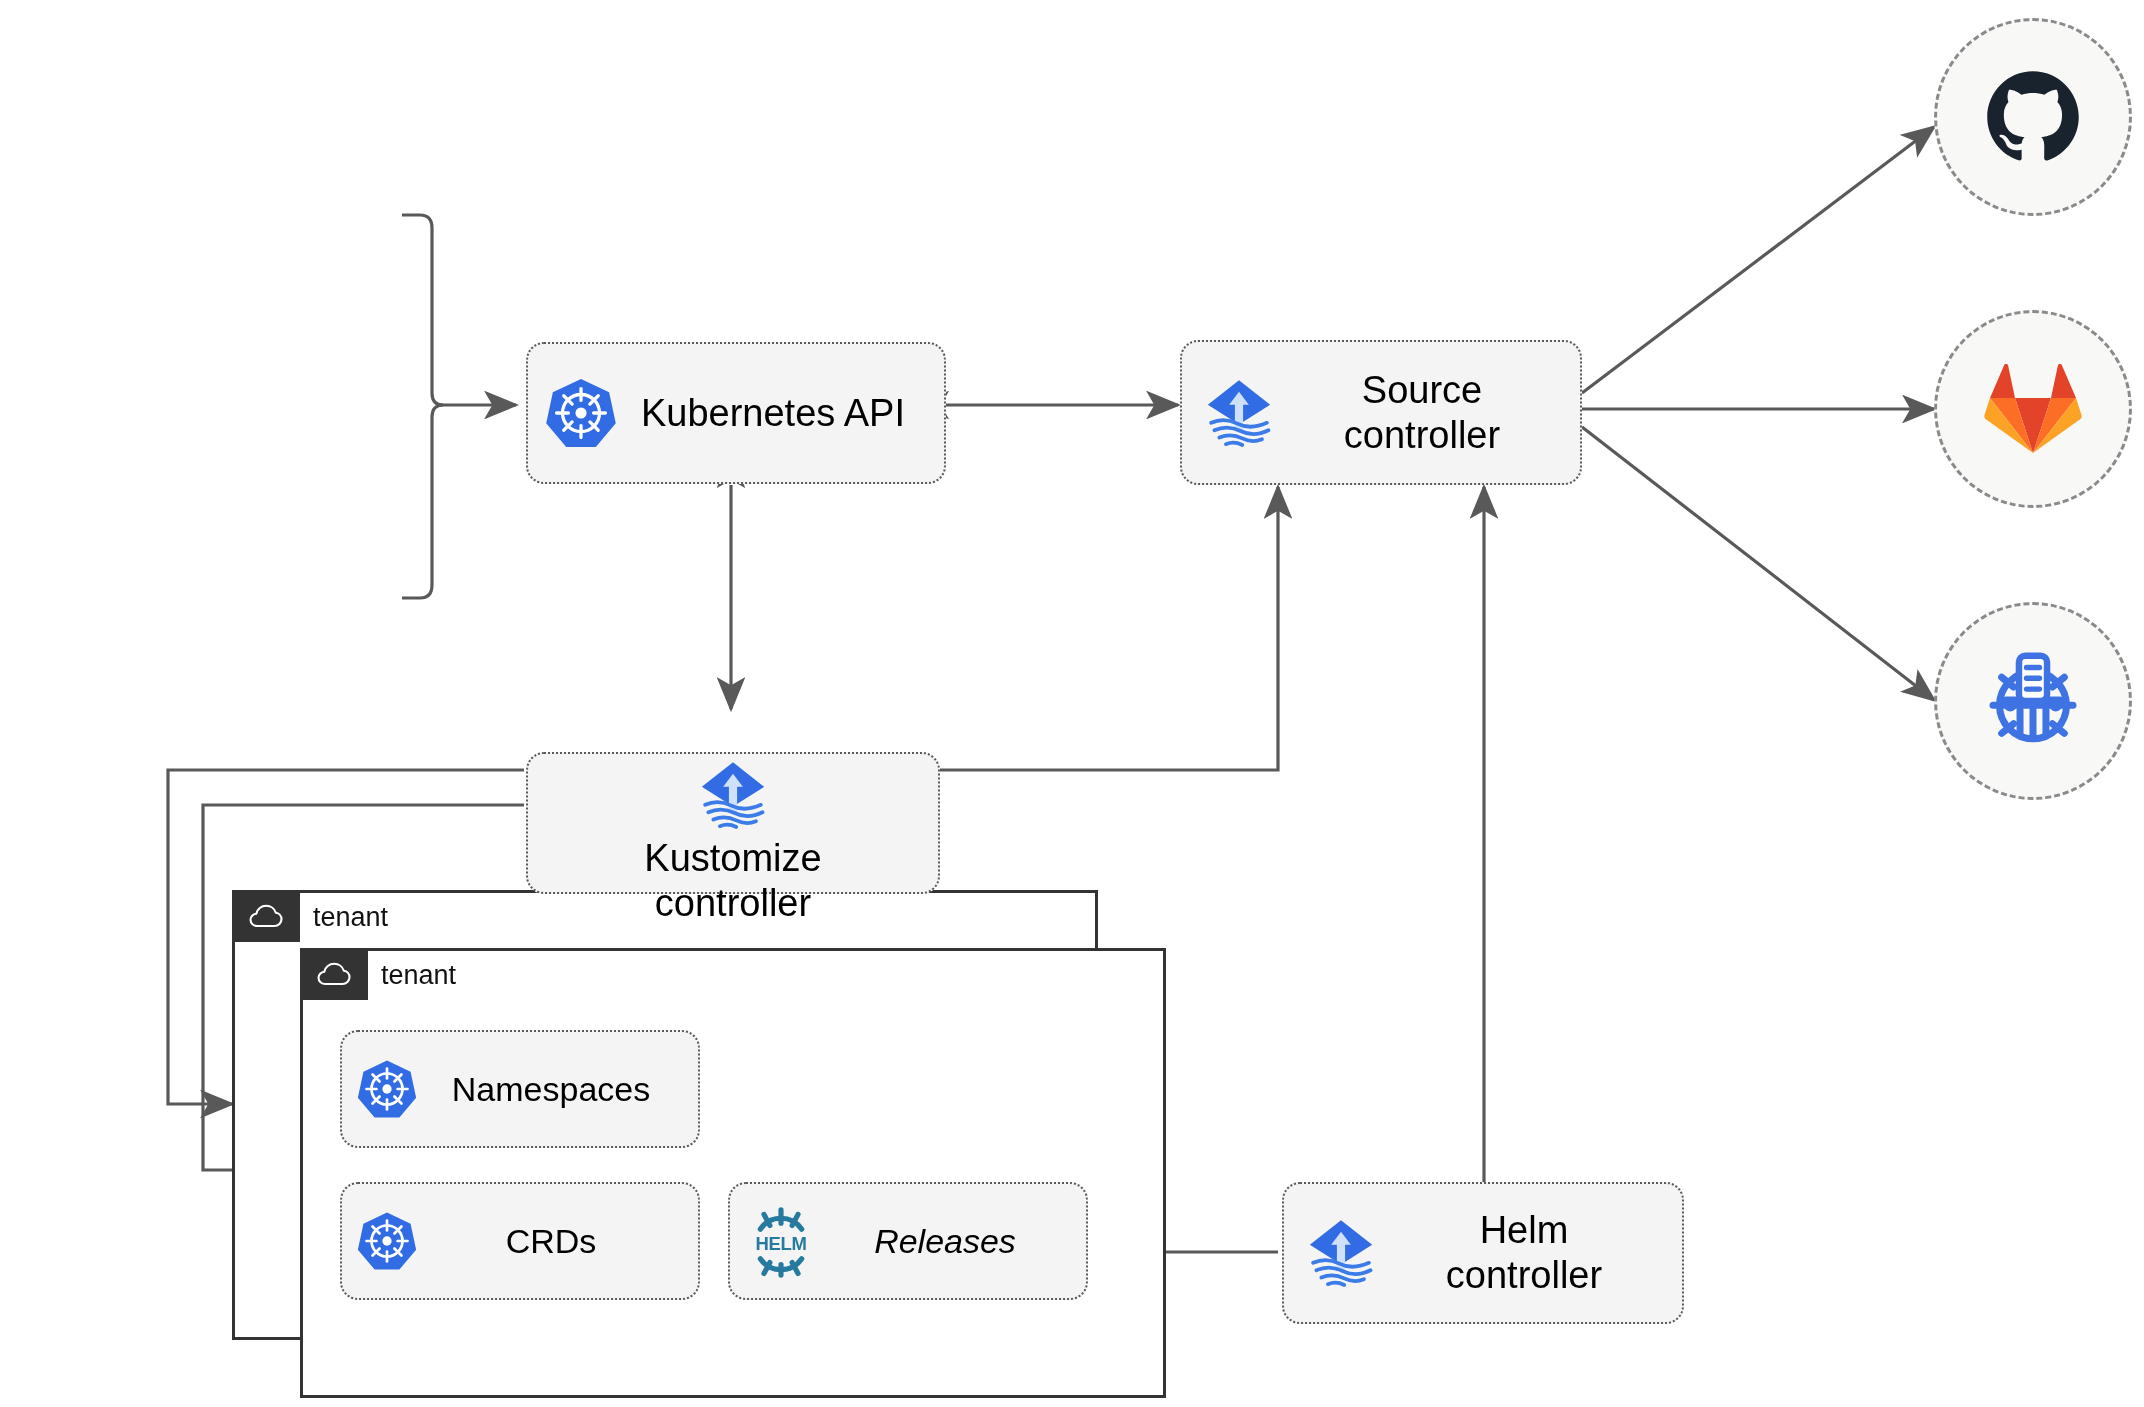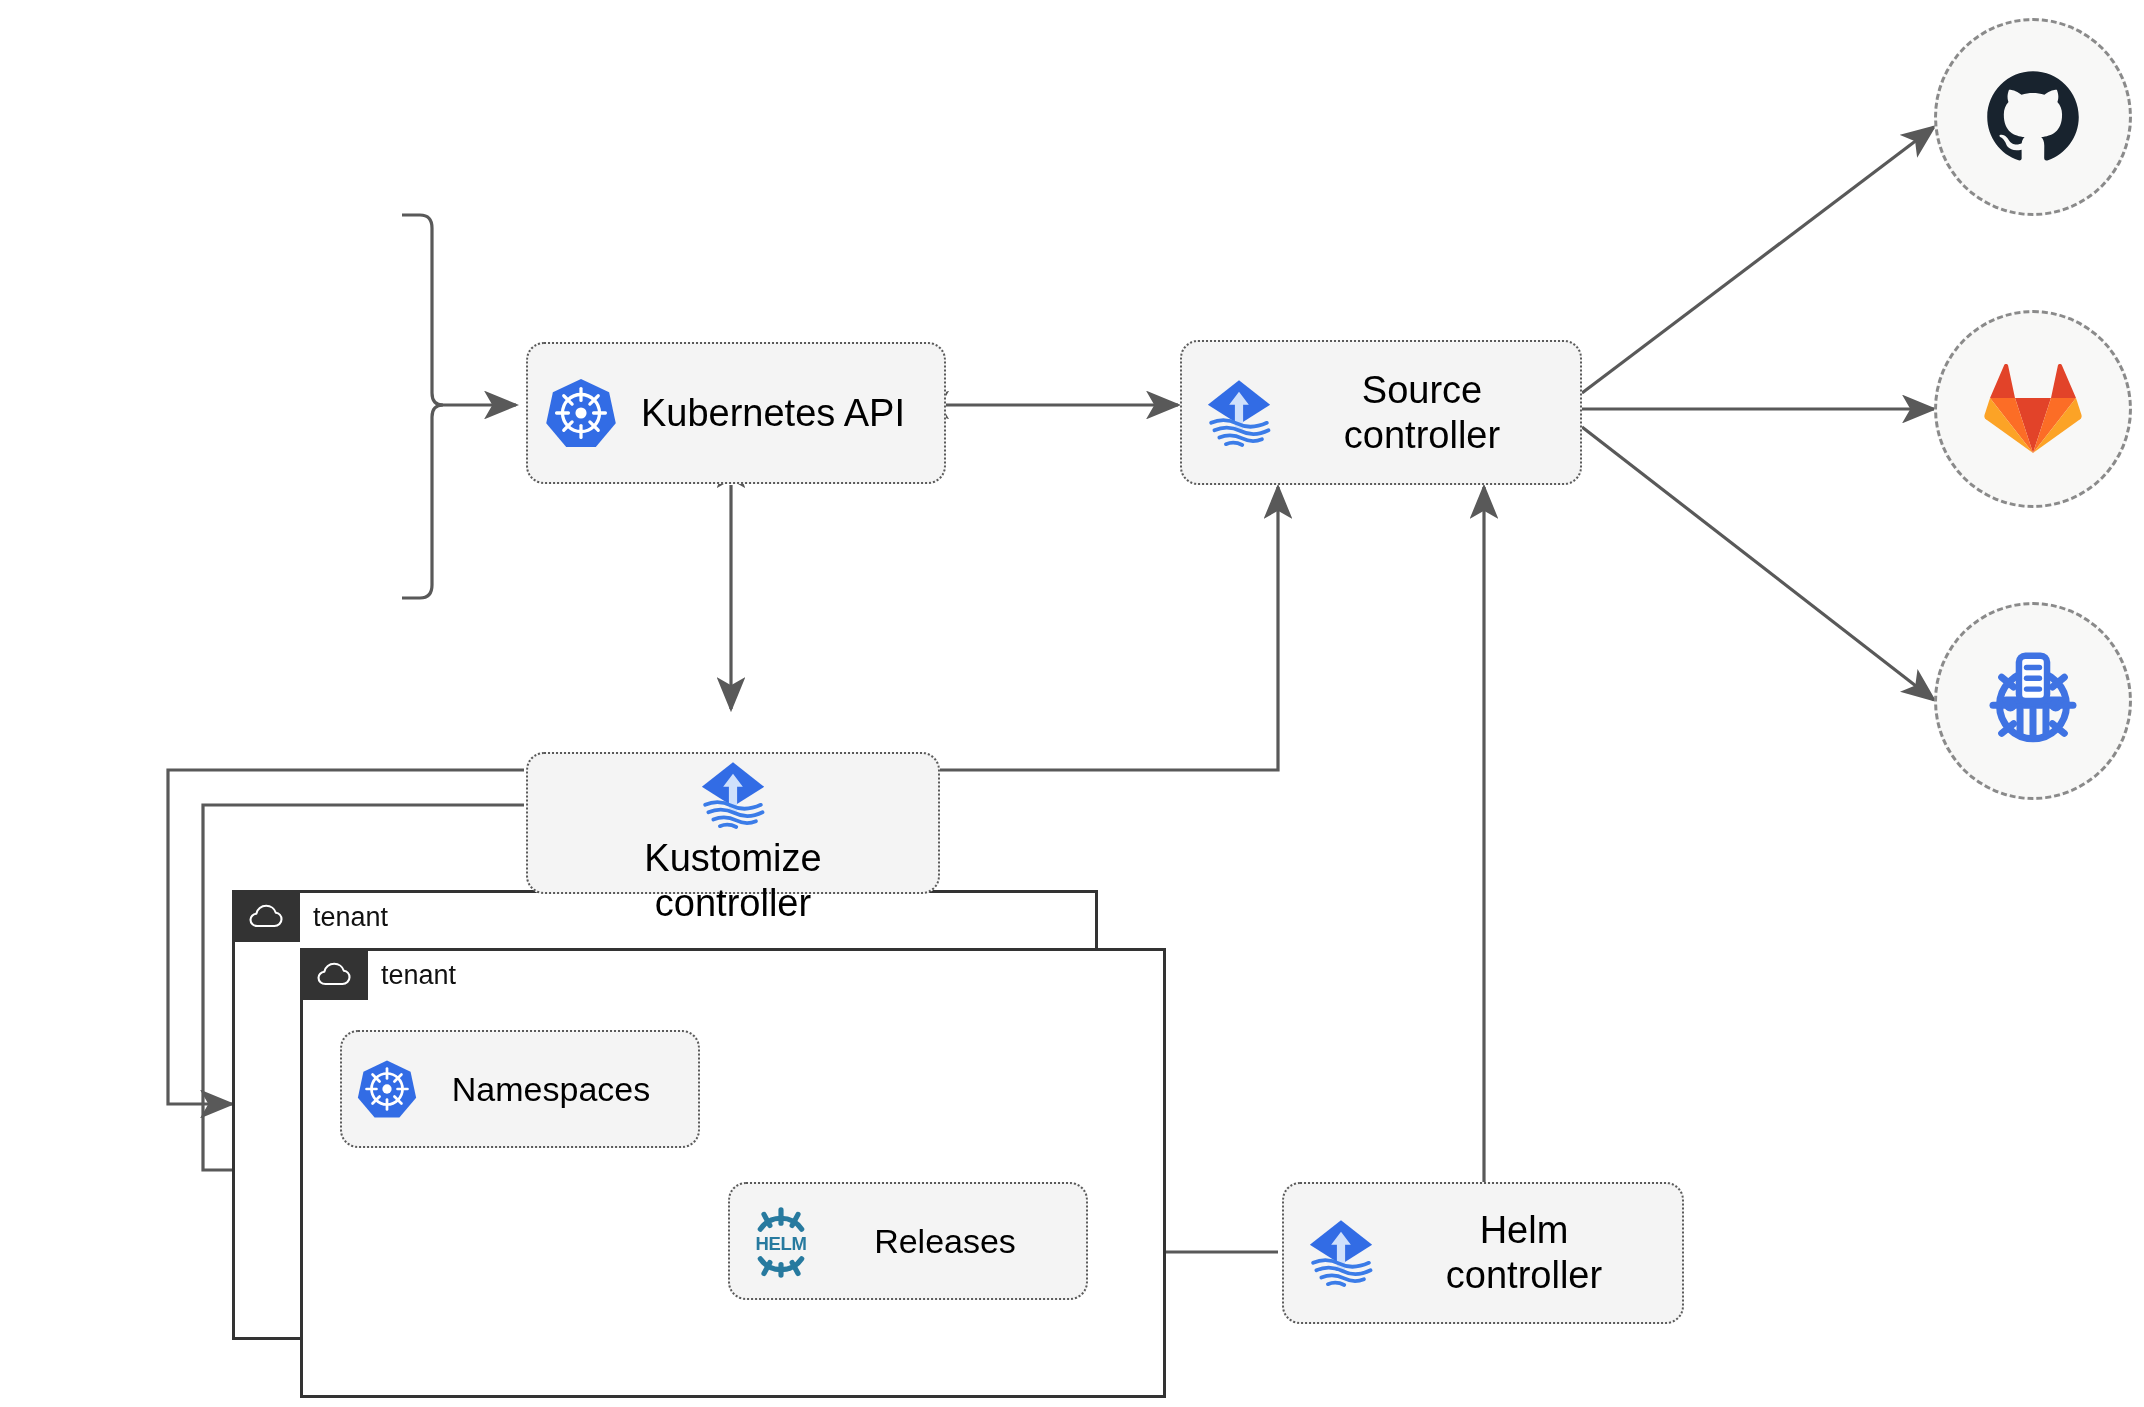--- a/index.html
+++ b/index.html
@@ -255,38 +255,58 @@
           <line x1="62.0" y1="62.0" x2="73.3" y2="73.3"></line>
           <line x1="73.3" y1="26.7" x2="62.0" y2="38.0"></line>
           <line x1="38.0" y1="62.0" x2="26.7" y2="73.3"></line>
         </g>
       </svg>
     </span>
     <span class="lbl" style="font-size:34px;">Namespaces</span>
   </div>
 
 
+  <div class="node" style="left:340px; top:1182px; width:360px; height:118px; padding:0 14px;">
+    <span class="ic">
+      <svg width="62" height="62" viewBox="0 0 100 100">
+        <path d="M50 4 L88 22 L97 64 L70 96 L30 96 L3 64 L12 22 Z" fill="#326CE5"></path>
+        <g fill="none" stroke="#ffffff" stroke-width="4.4" stroke-linecap="round">
+          <circle cx="50" cy="50" r="25"></circle>
+          <circle cx="50" cy="50" r="7.5" fill="#ffffff" stroke="none"></circle>
+          <line x1="50" y1="17" x2="50" y2="33"></line>
+          <line x1="50" y1="67" x2="50" y2="83"></line>
+          <line x1="17" y1="50" x2="33" y2="50"></line>
+          <line x1="67" y1="50" x2="83" y2="50"></line>
+          <line x1="26.7" y1="26.7" x2="38.0" y2="38.0"></line>
+          <line x1="62.0" y1="62.0" x2="73.3" y2="73.3"></line>
+          <line x1="73.3" y1="26.7" x2="62.0" y2="38.0"></line>
+          <line x1="38.0" y1="62.0" x2="26.7" y2="73.3"></line>
+        </g>
+      </svg>
+    </span>
+    <span class="lbl" style="font-size:34px;">CRDs</span>
+  </div>
 
   <div class="node" style="left:728px; top:1182px; width:360px; height:118px; padding:0 14px;">
     <span class="ic">
       <svg width="74" height="74" viewBox="0 0 100 100">
         <g stroke="#277A9F" stroke-width="7" fill="none" stroke-linecap="round">
           <path d="M22 34 A 34 34 0 0 1 78 34"></path>
           <path d="M22 74 A 34 34 0 0 0 78 74"></path>
           <line x1="50" y1="8" x2="50" y2="26"></line>
           <line x1="50" y1="82" x2="50" y2="96"></line>
           <line x1="27" y1="14" x2="35" y2="29"></line>
           <line x1="73" y1="14" x2="65" y2="29"></line>
           <line x1="27" y1="94" x2="35" y2="79"></line>
           <line x1="73" y1="94" x2="65" y2="79"></line>
         </g>
         <text x="50" y="62" text-anchor="middle" font-family="Liberation Sans, sans-serif" font-size="25" font-weight="bold" fill="#277A9F" letter-spacing="-0.5">HELM</text>
       </svg>
     </span>
-    <span class="lbl" style="font-size:34px;">Releases</span>
+    <span class="lbl" style="font-size:34px;font-style:italic;">Releases</span>
   </div>
 
   <div class="circ" style="left:1934px; top:18px; width:198px; height:198px;">
     <svg width="104" height="104" viewBox="0 0 100 100">
       <path fill="#18232E" d="M50 6 C25.7 6 6 25.7 6 50 c0 19.4 12.6 35.9 30.1 41.7
         2.2 0.4 3-1 3-2.1 0-1.0-0.04-4.5-0.06-8.2 -12.2 2.7-14.8-5.2-14.8-5.2
         -2-5.1-4.9-6.4-4.9-6.4 -4-2.7 0.3-2.7 0.3-2.7 4.4 0.3 6.7 4.5 6.7 4.5
         3.9 6.7 10.3 4.8 12.8 3.6 0.4-2.8 1.5-4.8 2.8-5.9 -9.8-1.1-20-4.9-20-21.8
         0-4.8 1.7-8.8 4.5-11.9 -0.5-1.1-2-5.5 0.4-11.6 0 0 3.7-1.2 12.1 4.5
         3.5-1 7.2-1.5 11-1.5 3.7 0 7.5 0.5 11 1.5 8.4-5.7 12.1-4.5 12.1-4.5

